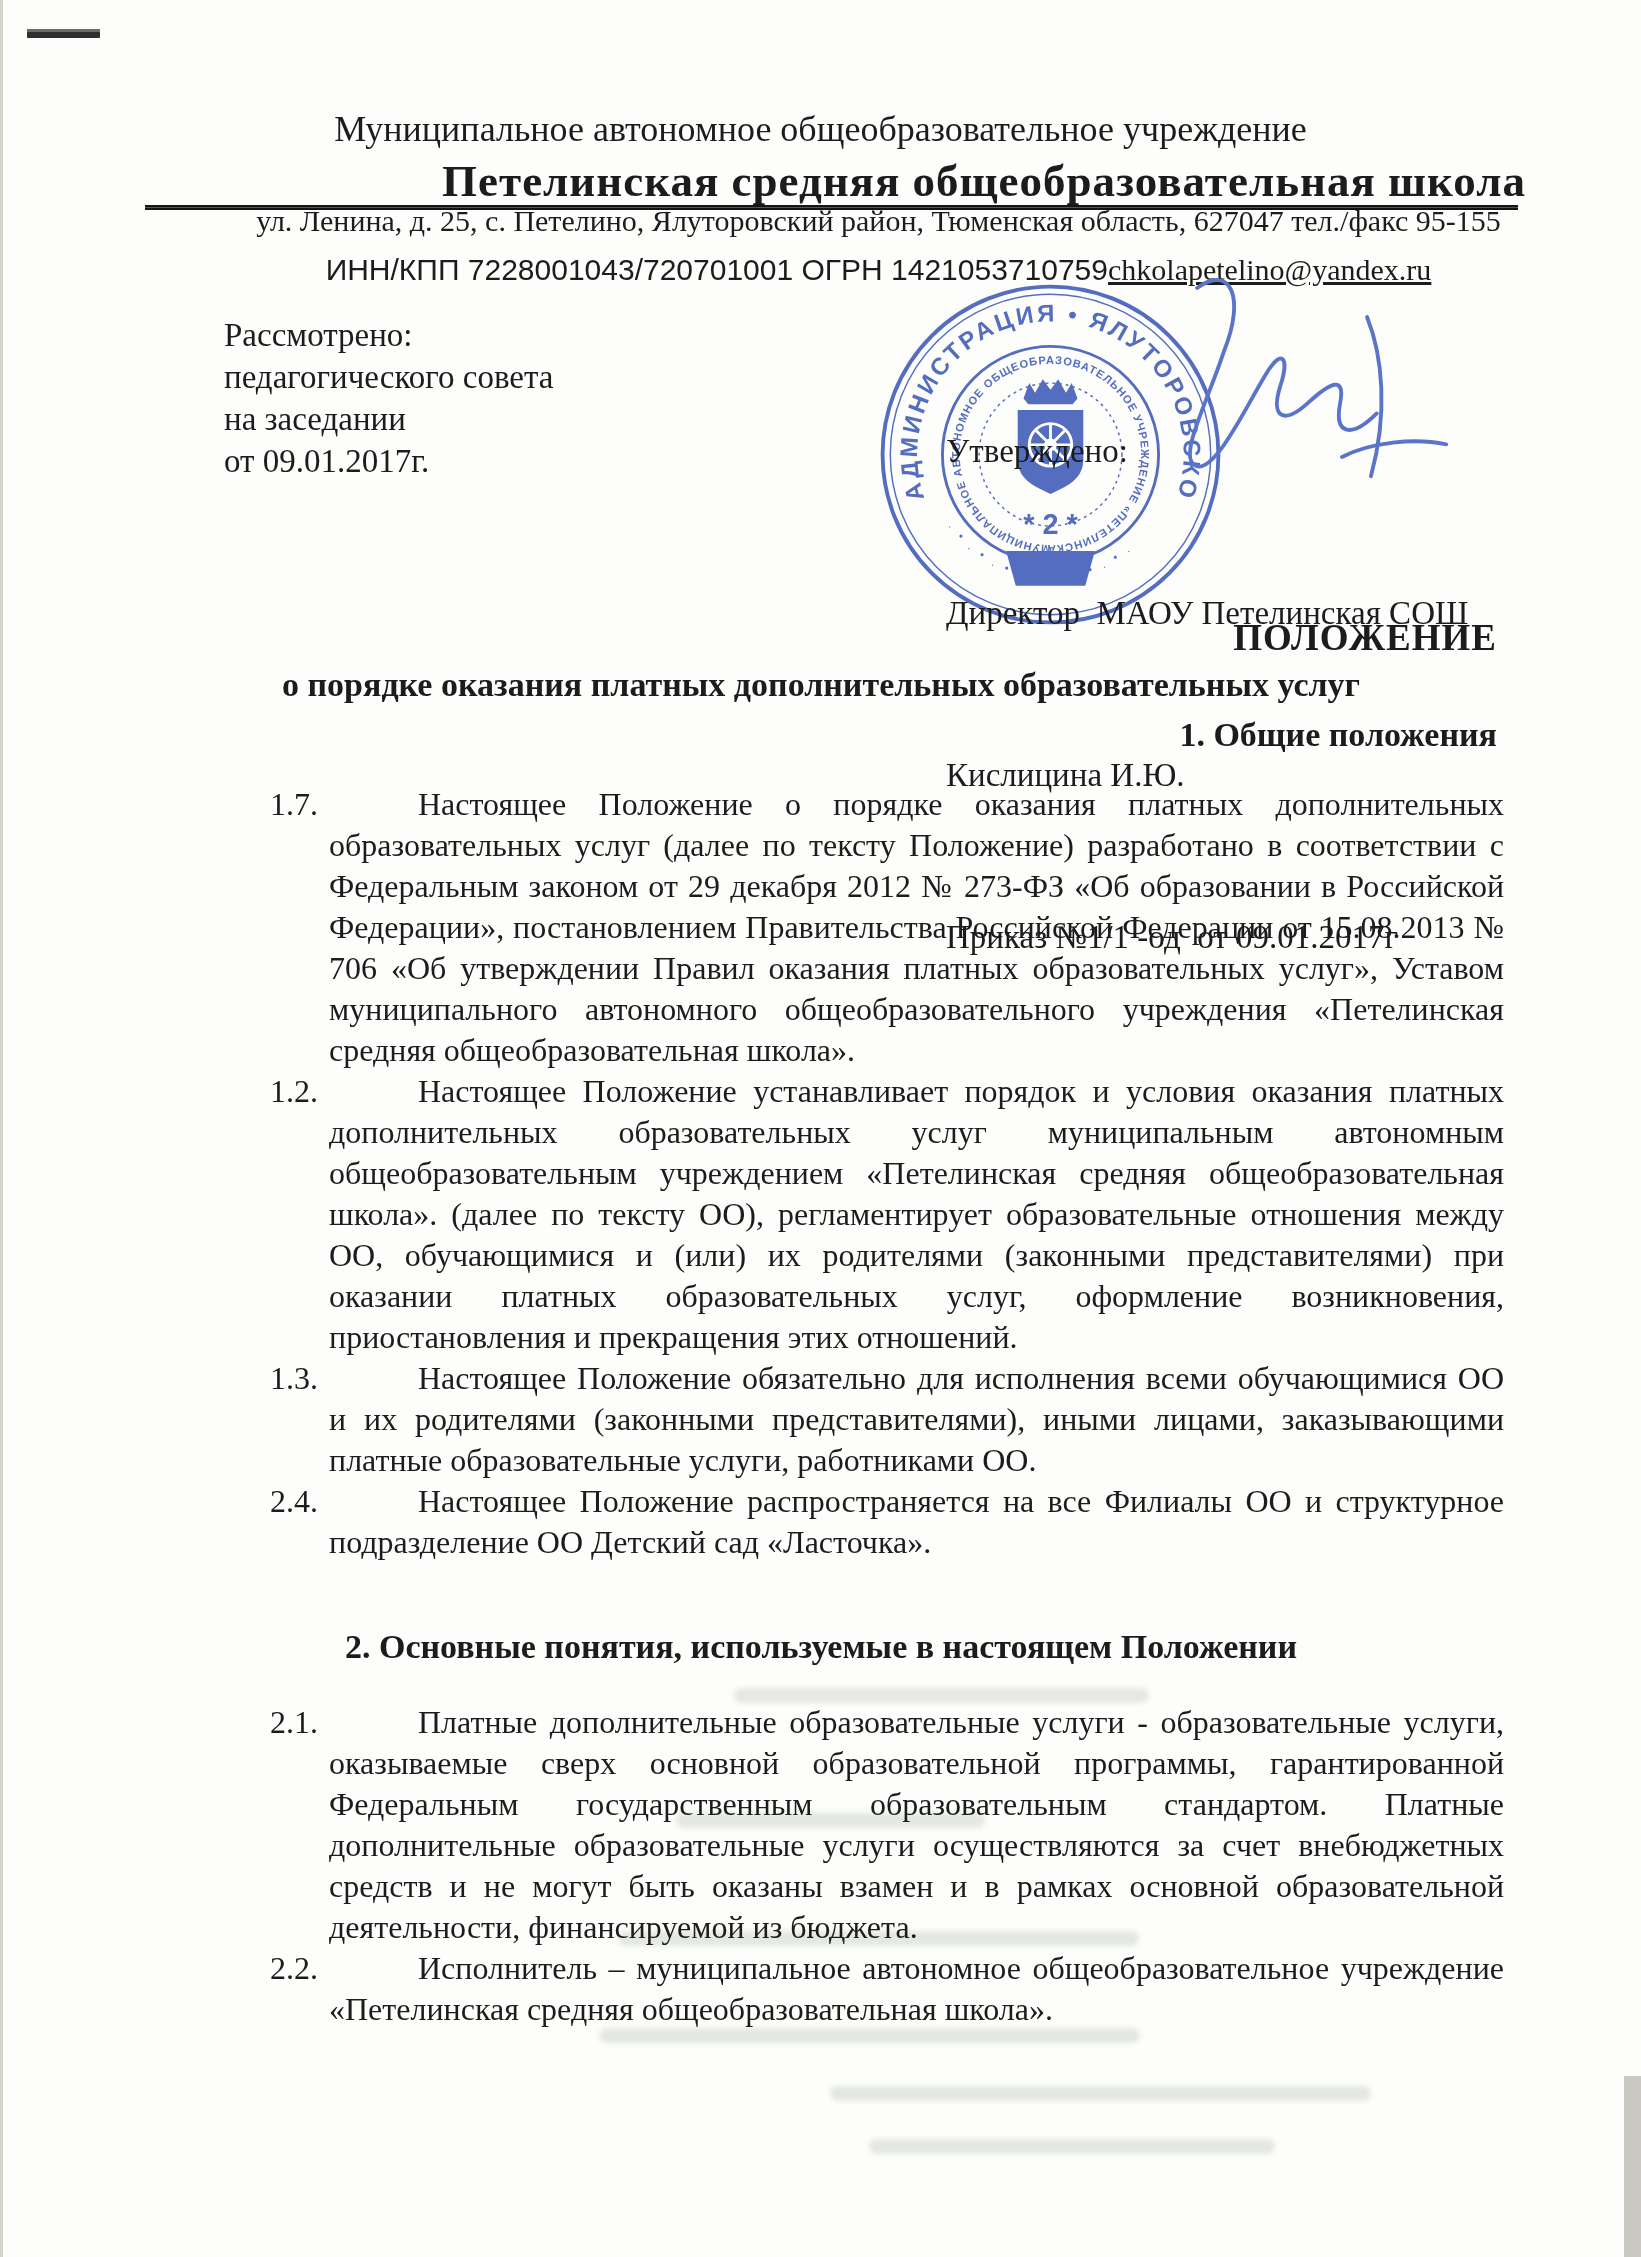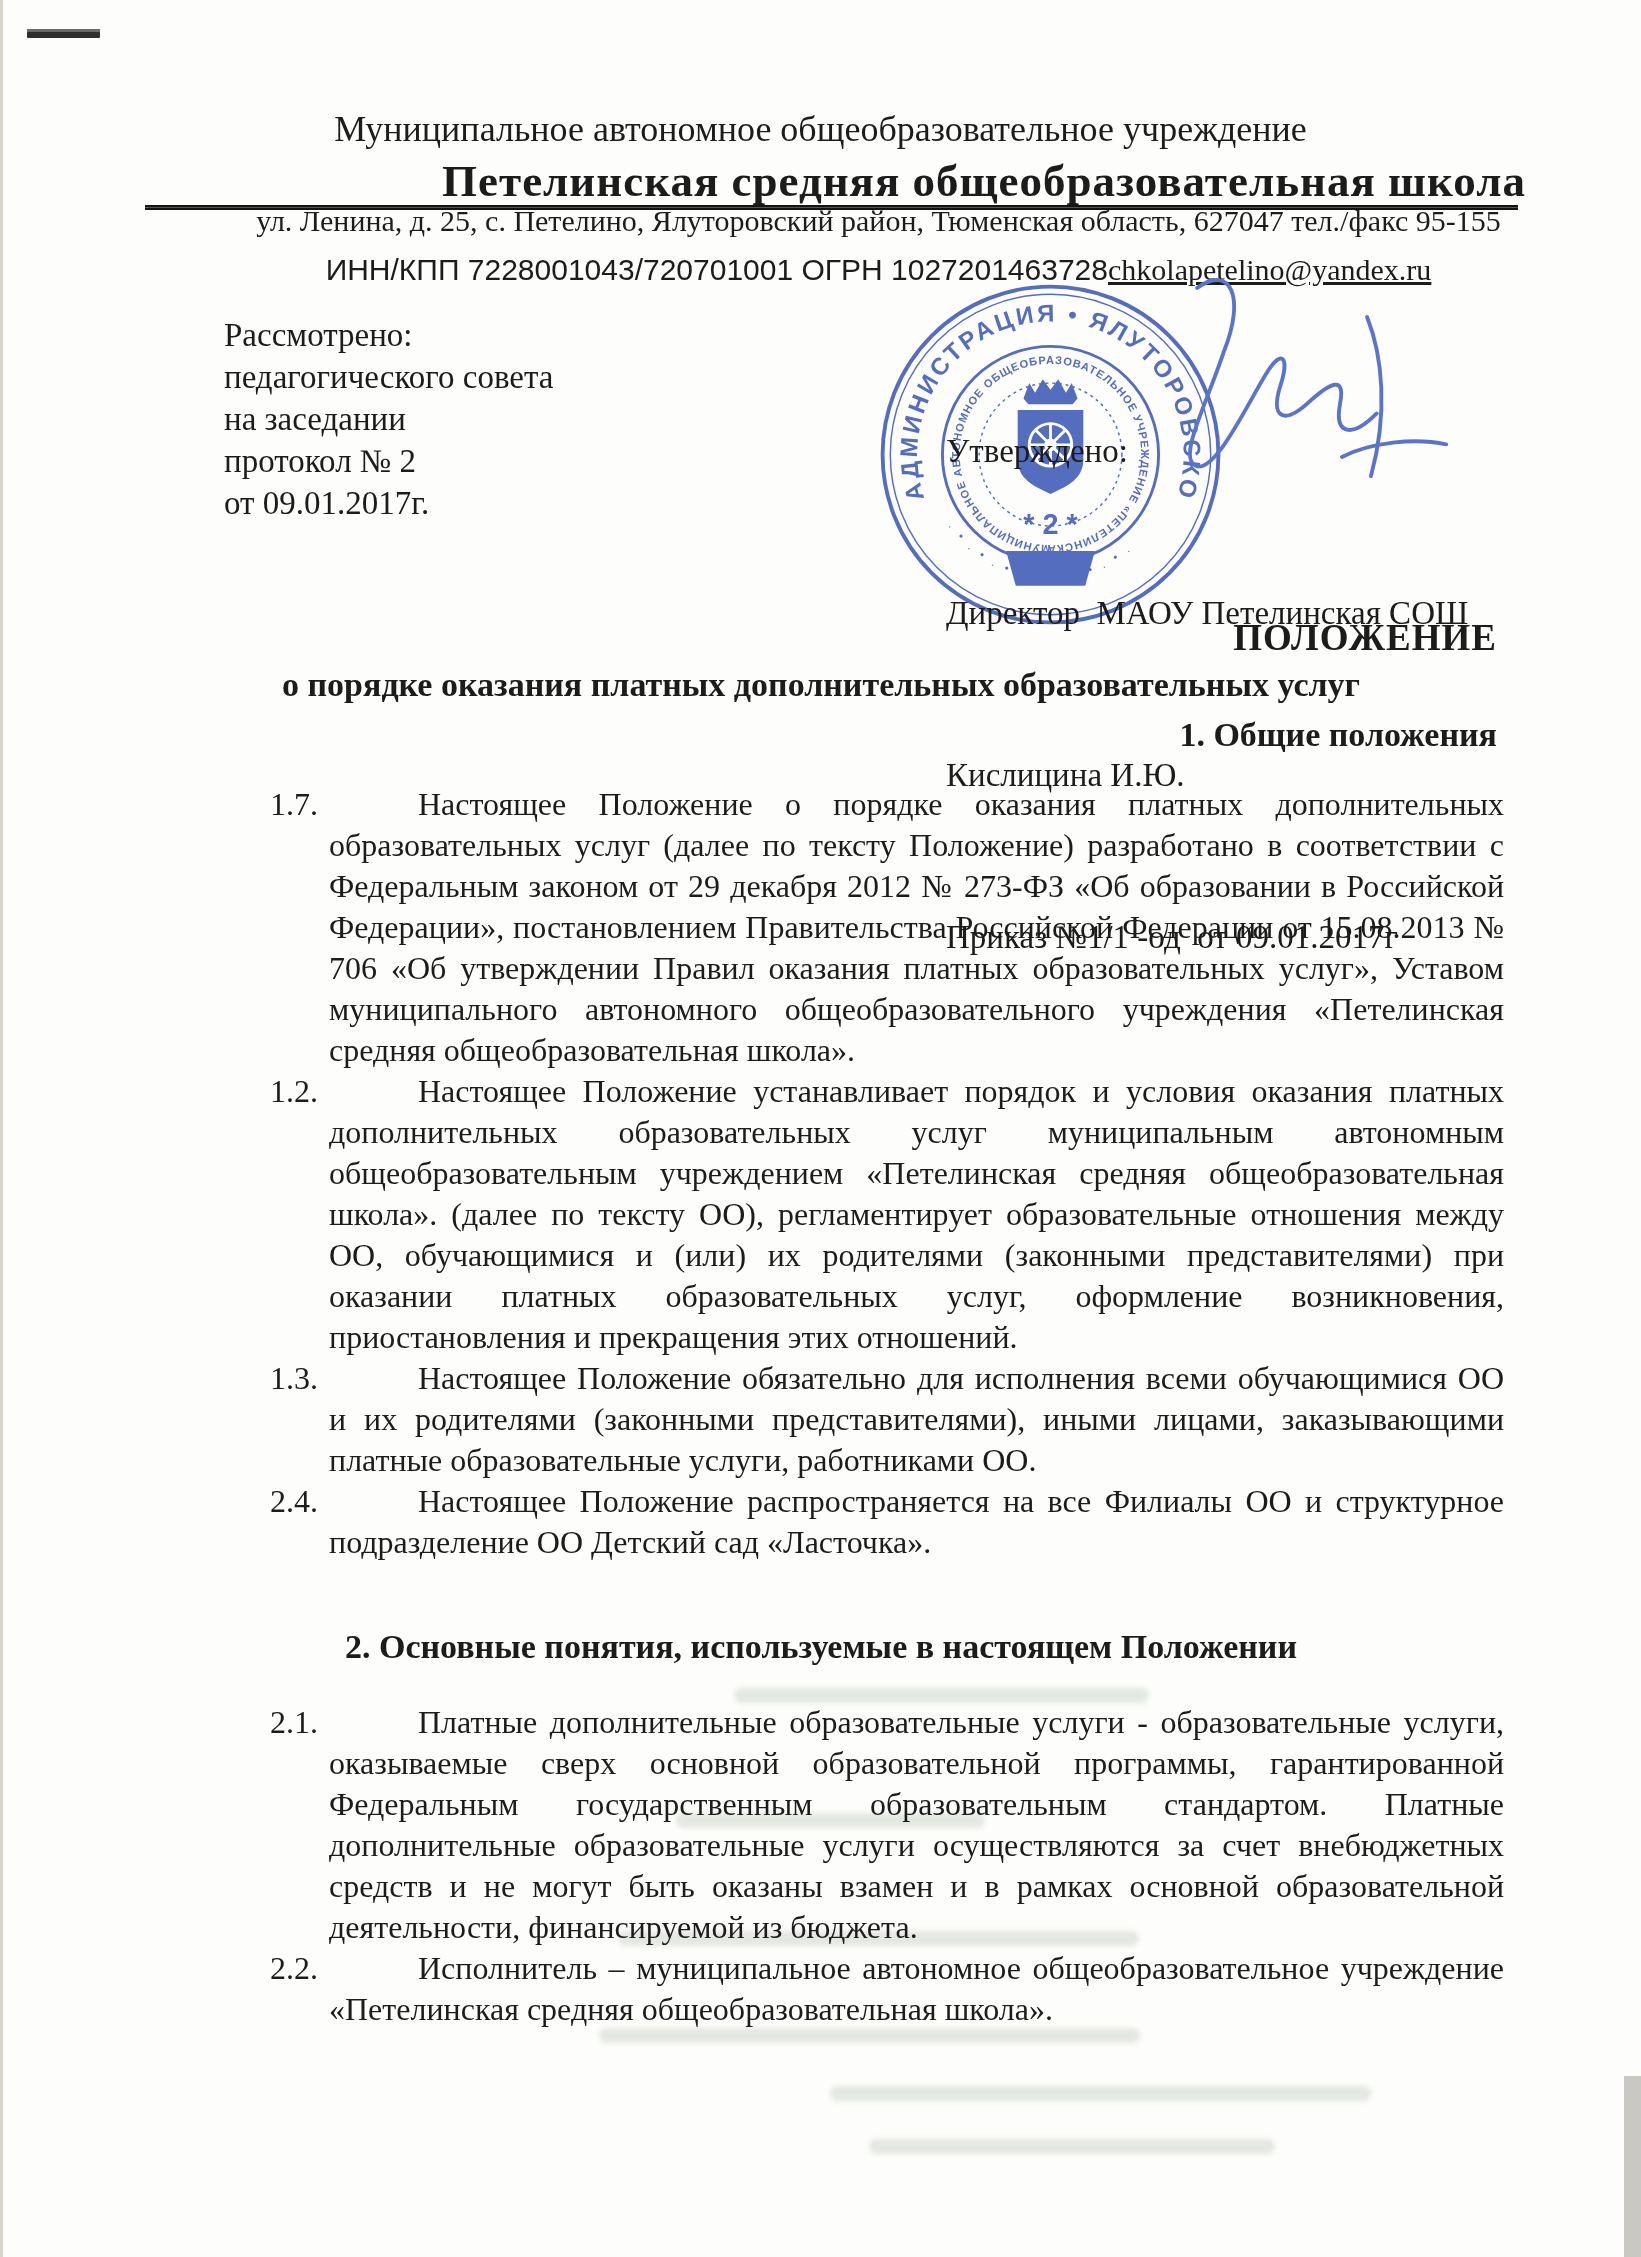--- a/index.html
+++ b/index.html
@@ -57,27 +57,26 @@
 <div class="ghost" style="left:676px;top:1813px;width:309px;"></div>
 <div class="ghost" style="left:618px;top:1931px;width:521px;"></div>
 <div class="ghost" style="left:599px;top:2028px;width:541px;"></div>
 <div class="ghost" style="left:830px;top:2086px;width:541px;"></div>
 <div class="ghost" style="left:869px;top:2139px;width:406px;"></div>
 
 <div class="abs hdr1">Муниципальное автономное общеобразовательное учреждение</div>
 <div class="abs hdr2">Петелинская средняя общеобразовательная школа</div>
 <div class="abs hdr-rule"></div>
 <div class="abs hdr-addr">ул. Ленина, д. 25, с. Петелино, Ялуторовский район, Тюменская область, 627047 тел./факс 95-155</div>
-<div class="abs hdr-req"><span>ИНН/КПП 7228001043/720701001 ОГРН 1027201463728</span><span class="email">chkolapetelino@yandex.ru</span></div>
+<div class="abs hdr-req"><span>ИНН/КПП 7228001043/720701001 ОГРН 1421053710759</span><span class="email">chkolapetelino@yandex.ru</span></div>
 
 <div class="abs block-left">
   <div>Рассмотрено:</div>
   <div>педагогического совета</div>
   <div>на заседании</div>
-  <div>протокол № 2</div>
   <div>от 09.01.2017г.</div>
 </div>
 
 <svg class="abs stamp" viewBox="0 0 372 372">
   <g fill="none" stroke="#3d5ab7">
     <circle cx="186" cy="186" r="174" stroke-width="4"></circle>
     <circle cx="186" cy="186" r="166" stroke-width="1.5"></circle>
     <circle cx="186" cy="186" r="112" stroke-width="3"></circle>
     <circle cx="186" cy="186" r="74" stroke-width="1.5" stroke-dasharray="3 4"></circle>
   </g>

